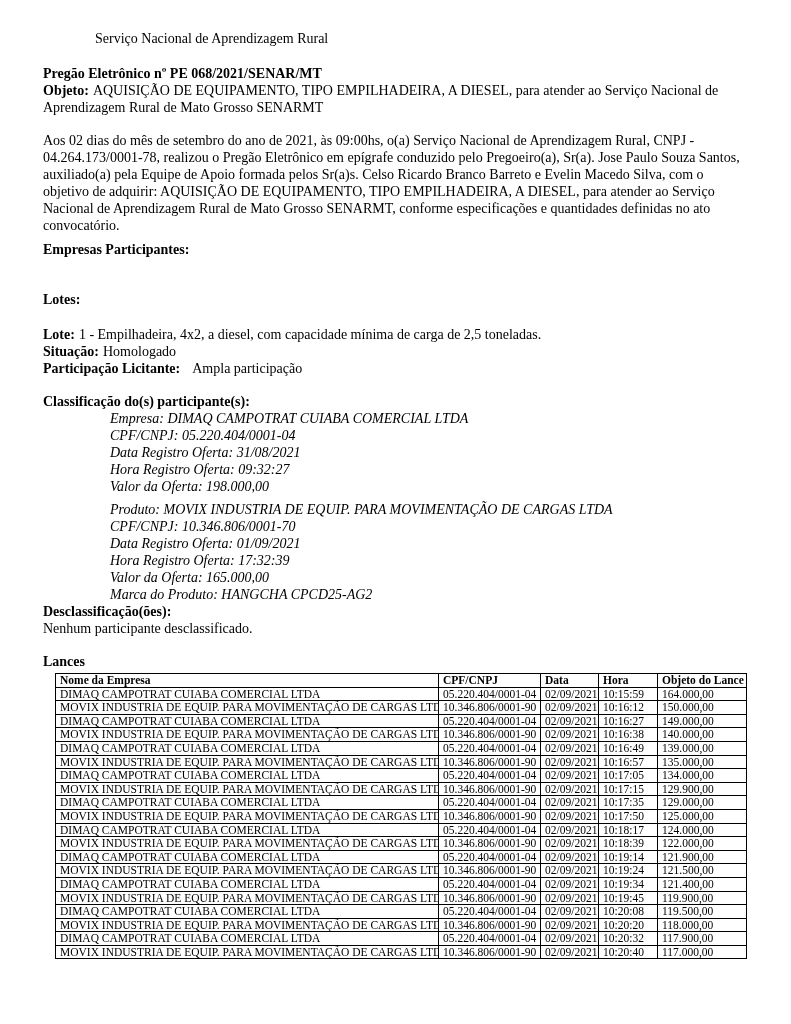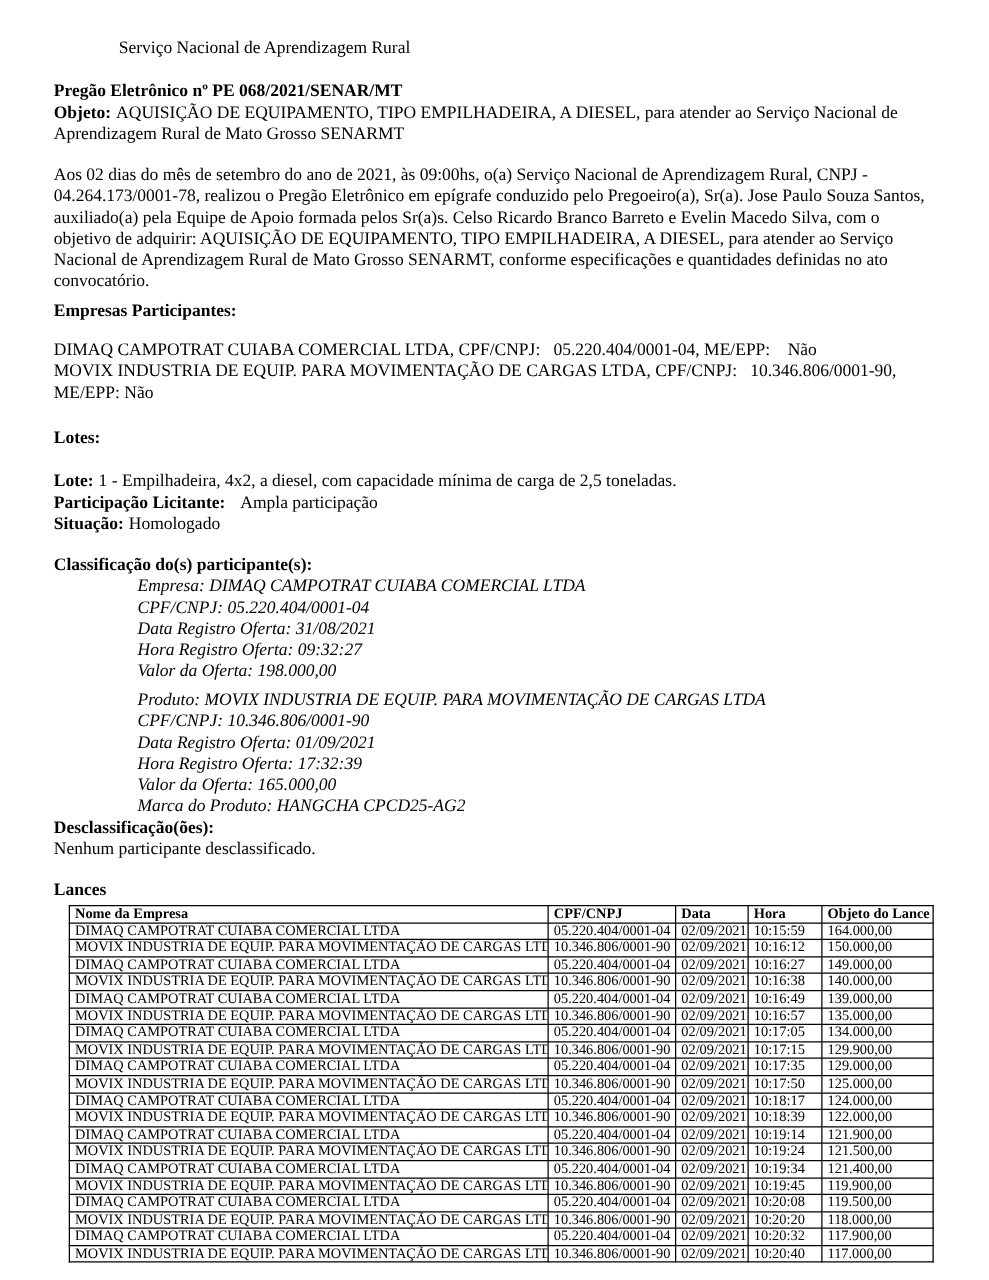--- a/index.html
+++ b/index.html
@@ -80,52 +80,48 @@
   <div class="gap-16"></div>
 
   <p>Aos 02 dias do mês de setembro do ano de 2021, às 09:00hs, o(a) Serviço Nacional de Aprendizagem Rural, CNPJ - 04.264.173/0001-78, realizou o Pregão Eletrônico em epígrafe conduzido pelo Pregoeiro(a), Sr(a). Jose Paulo Souza Santos, auxiliado(a) pela Equipe de Apoio formada pelos Sr(a)s. Celso Ricardo Branco Barreto e Evelin Macedo Silva, com o objetivo de adquirir: AQUISIÇÃO DE EQUIPAMENTO, TIPO EMPILHADEIRA, A DIESEL, para atender ao Serviço Nacional de Aprendizagem Rural de Mato Grosso SENARMT, conforme especificações e quantidades definidas no ato convocatório.</p>
 
   <div class="gap-7"></div>
 
   <p class="b">Empresas Participantes:</p>
 
   <div class="gap-14"></div>
 
-  <div>
-    <p class="prewrap">DIMAQ CAMPOTRAT CUIABA COMERCIAL LTDA, CPF/CNPJ:   05.220.404/0001-04, ME/EPP:    Não</p>
-      <p class="prewrap">MOVIX INDUSTRIA DE EQUIP. PARA MOVIMENTAÇÃO DE CARGAS LTDA, CPF/CNPJ:   10.346.806/0001-90, ME/EPP: Não</p>
-  </div>
 
   <div class="gap-19"></div>
 
   <p class="b">Lotes:</p>
 
   <div class="gap-18"></div>
 
   <p><span class="b">Lote:</span><span class="val">1 - Empilhadeira, 4x2, a diesel, com capacidade mínima de carga de 2,5 toneladas.</span></p>
+  <p><span class="b">Situação:</span><span class="val">Homologado</span></p>
   <p><span class="b">Participação Licitante:</span><span class="val-wide">Ampla participação</span></p>
-  <p><span class="b">Situação:</span><span class="val">Homologado</span></p>
 
   <div class="gap-16"></div>
 
   <p class="b">Classificação do(s) participante(s):</p>
 
   <div class="indent">
     <p>Empresa: DIMAQ CAMPOTRAT CUIABA COMERCIAL LTDA</p>
       <p>CPF/CNPJ: 05.220.404/0001-04</p>
       <p>Data Registro Oferta: 31/08/2021</p>
       <p>Hora Registro Oferta: 09:32:27</p>
       <p>Valor da Oferta: 198.000,00</p>
   </div>
 
   <div class="gap-6"></div>
 
   <div class="indent">
     <p>Produto: MOVIX INDUSTRIA DE EQUIP. PARA MOVIMENTAÇÃO DE CARGAS LTDA</p>
-      <p>CPF/CNPJ: 10.346.806/0001-90</p>
+      <p>CPF/CNPJ: 10.346.806/0001-70</p>
       <p>Data Registro Oferta: 01/09/2021</p>
       <p>Hora Registro Oferta: 17:32:39</p>
       <p>Valor da Oferta: 165.000,00</p>
       <p>Marca do Produto: HANGCHA CPCD25-AG2</p>
   </div>
 
   <p class="b">Desclassificação(ões):</p>
   <p>Nenhum participante desclassificado.</p>
 
   <p class="lances-heading">Lances</p>

